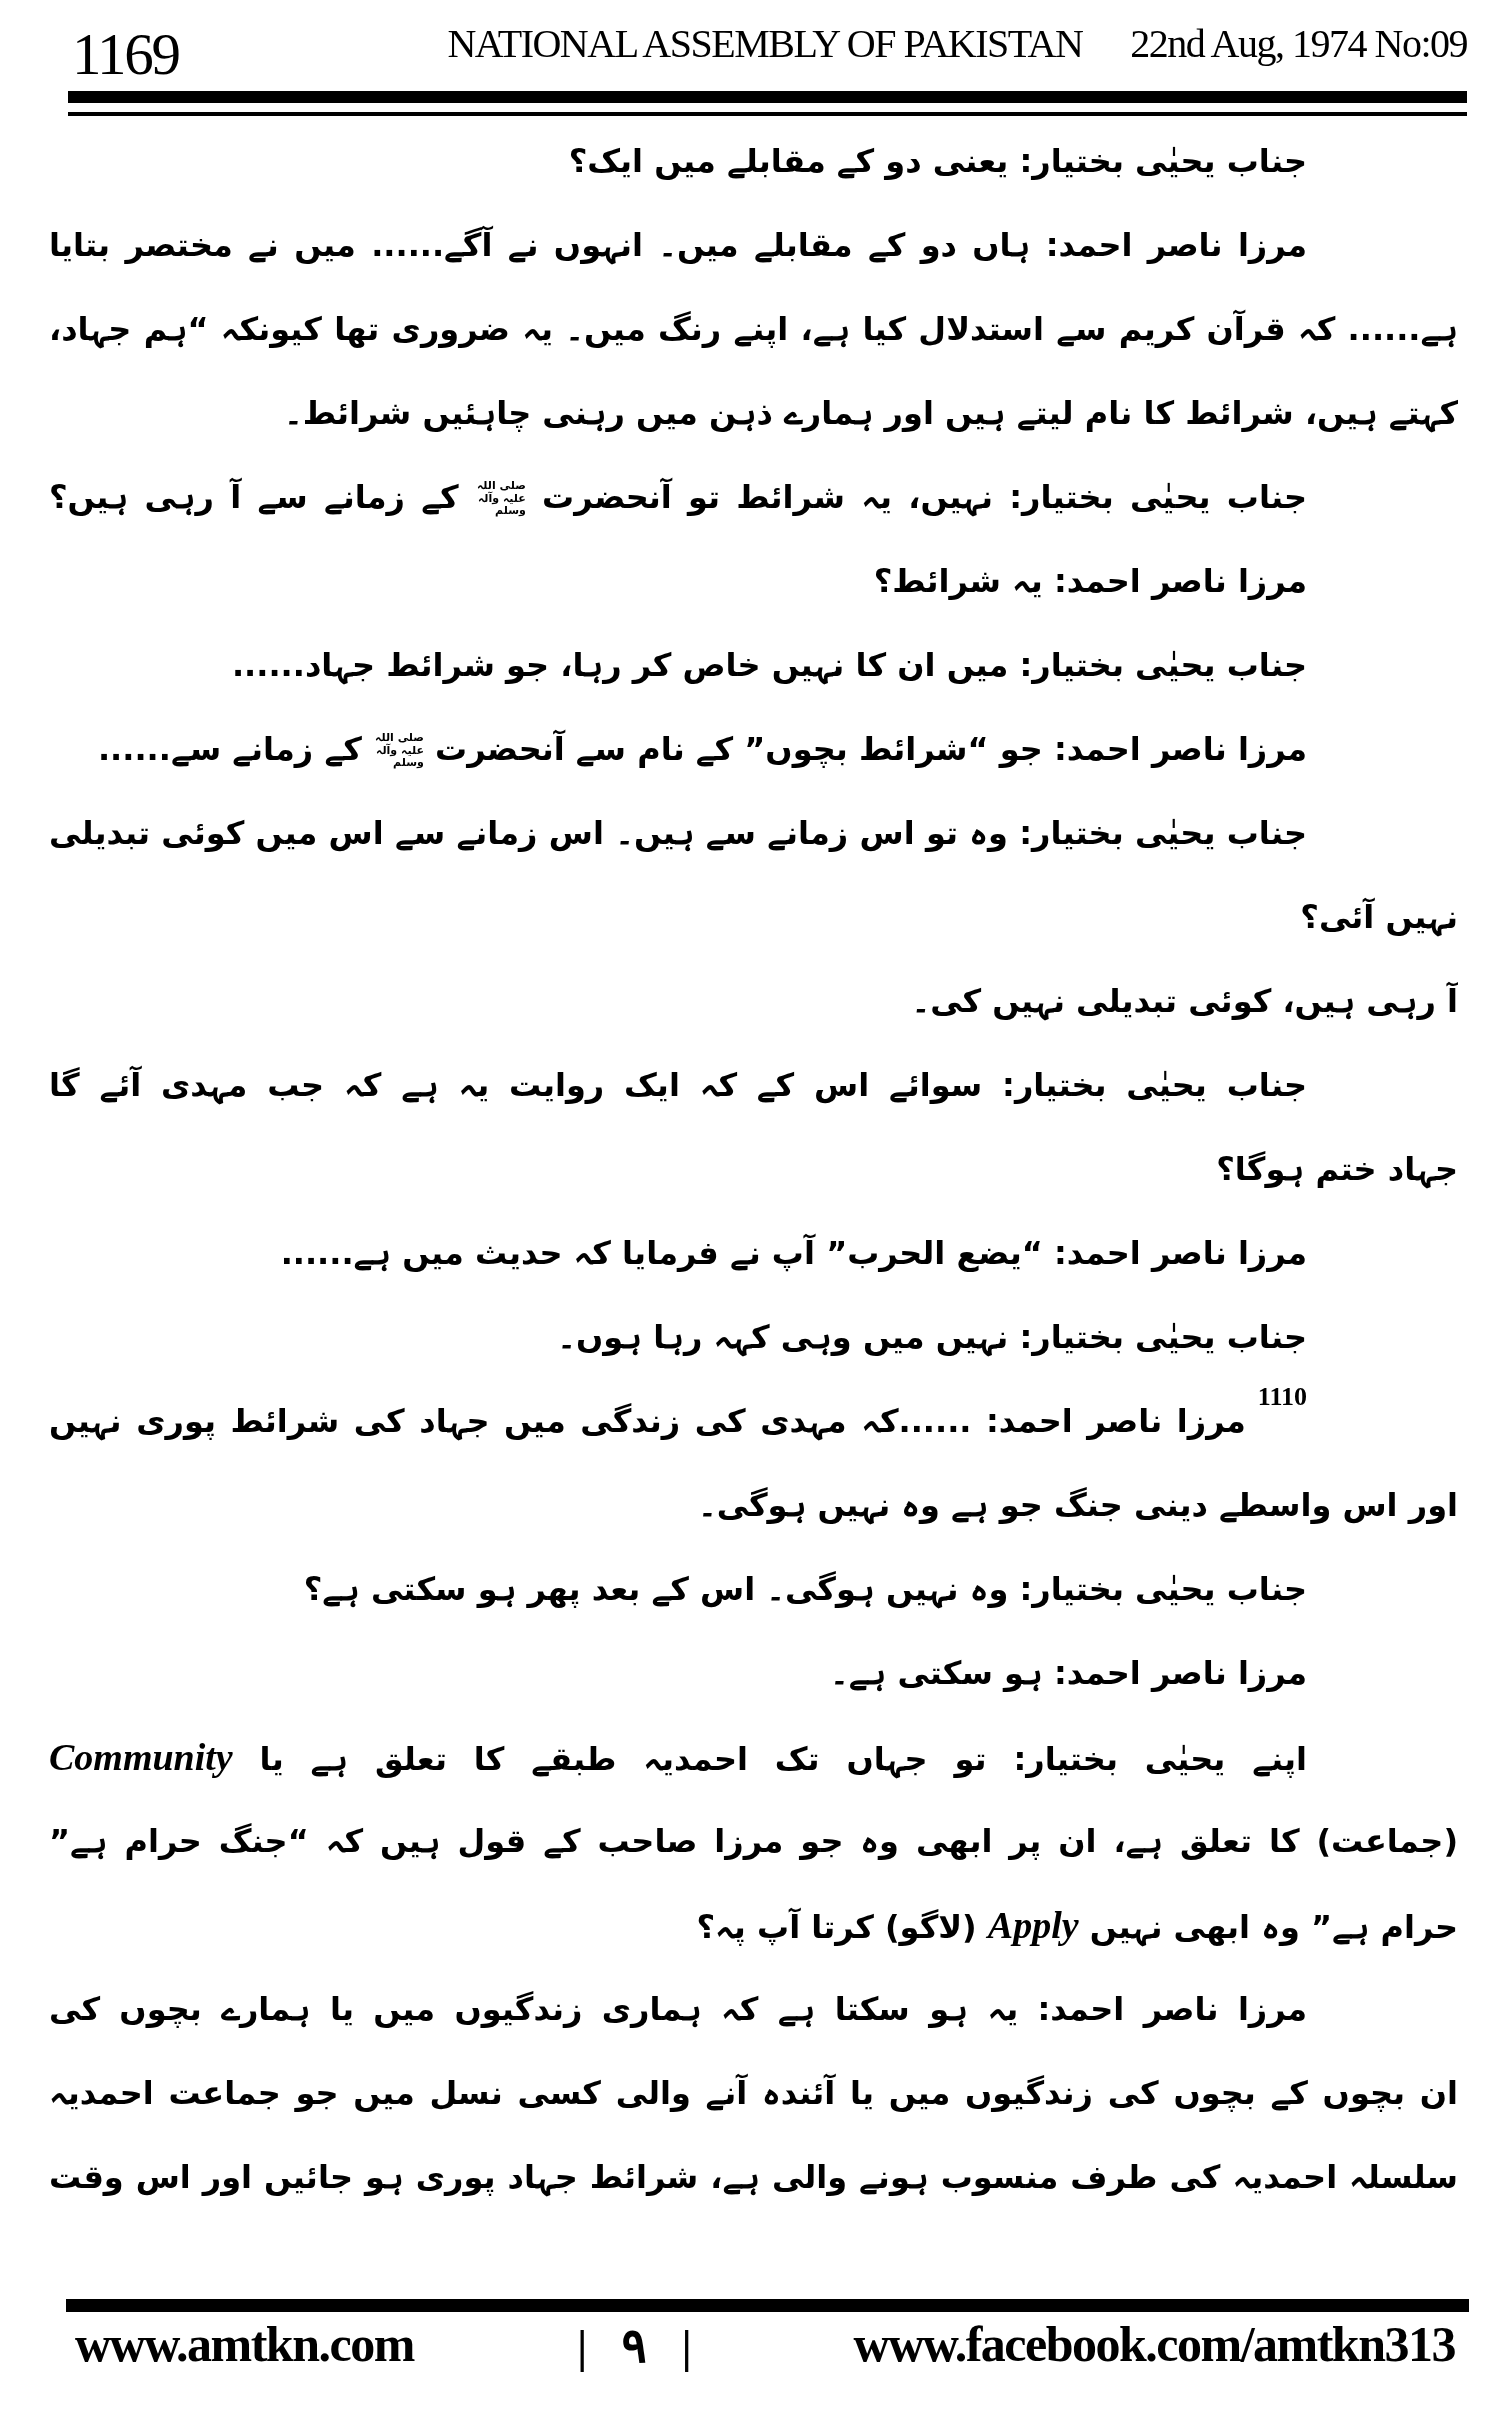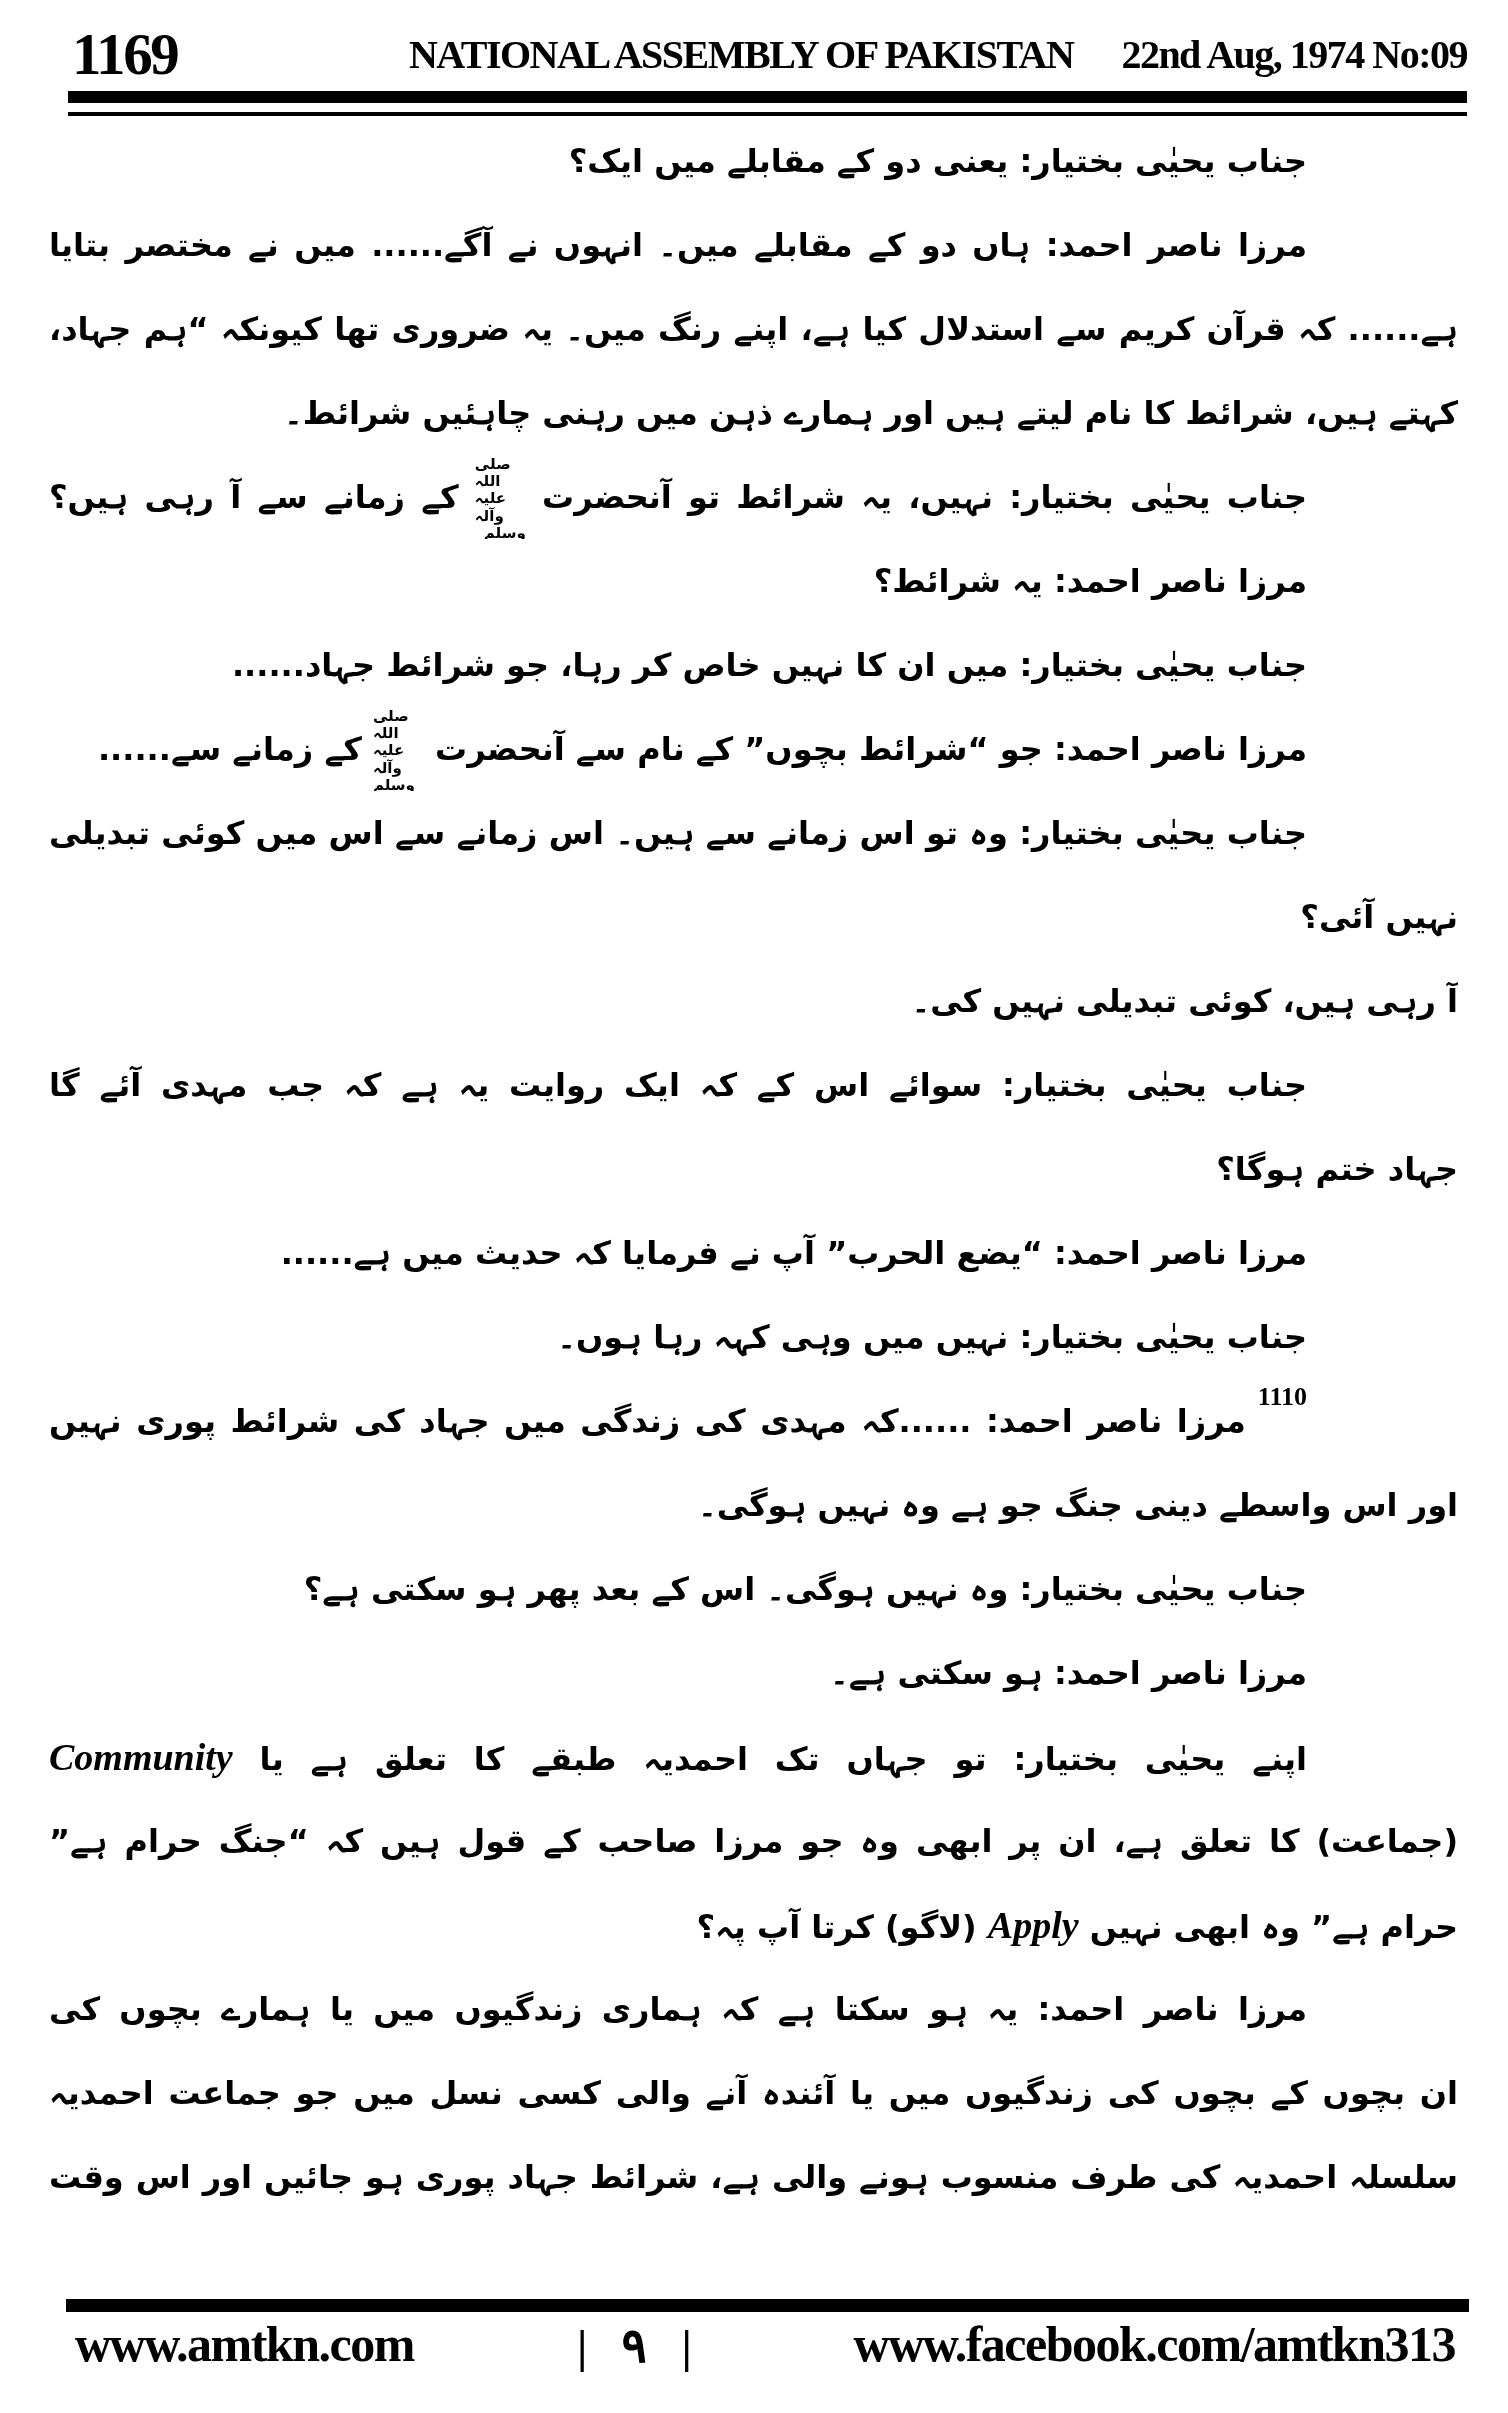--- a/index.html
+++ b/index.html
@@ -12,23 +12,23 @@
     font-family: "DejaVu Sans", sans-serif;
     overflow: hidden;
   }
 
   
   .header {
     position: absolute;
     top: 19.6px; left: 72px; right: 41px;
     display: flex;
     justify-content: space-between;
-    align-items: center;
+    align-items: flex-start;
     font-family: "Liberation Serif", serif;
-    font-weight: bold;
+    font-weight: normal;
     white-space: nowrap;
   }
   .pgnum  { font-size: 59px; letter-spacing: -2.3px; }
   .hgroup { display: flex; gap: 48px; align-items: baseline; }
   .htitle { font-size: 40px; letter-spacing: -1.5px; }
   .hissue { font-size: 40px; letter-spacing: -1.5px; }
 
   .rule-thick { position: absolute; left: 68px; right: 41px; top: 91px; height: 12px; background: #000; }
   .rule-thin  { position: absolute; left: 68px; right: 41px; top: 112px; height: 3.8px;  background: #000; }
 
@@ -53,24 +53,24 @@
     font-family: "Liberation Serif", serif;
     font-size: 26px;
     line-height: 0;
     vertical-align: 27px;
     margin-left: 12px;
     letter-spacing: -0.8px;
   }
   .durood {
     display: inline-block;
     width: 51px;
-    font-size: 15px;
+    font-size: 11px;
     font-weight: bold;
     line-height: 1.15;
-    text-align: left;
+    text-align: right;
     vertical-align: middle;
     white-space: normal;
   }
   .latin {
     font-family: "Liberation Serif", serif;
     font-style: italic;
     font-weight: bold;
     font-size: 38px;
   }
 

